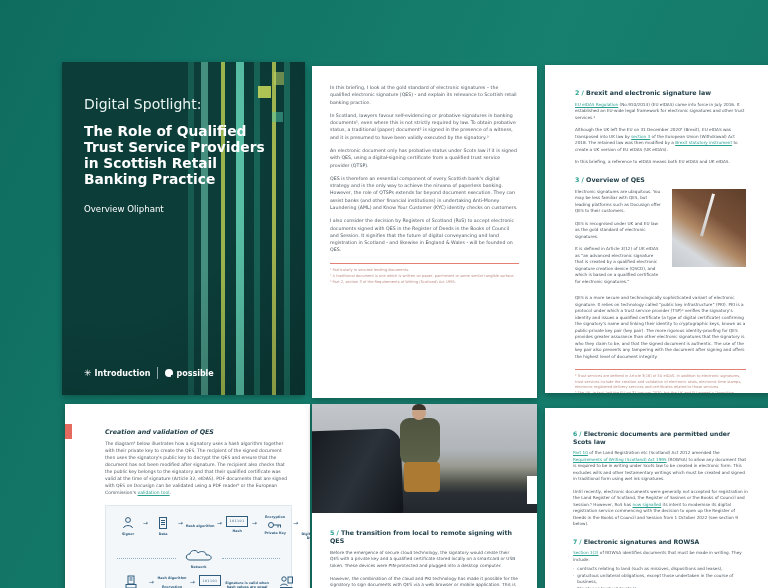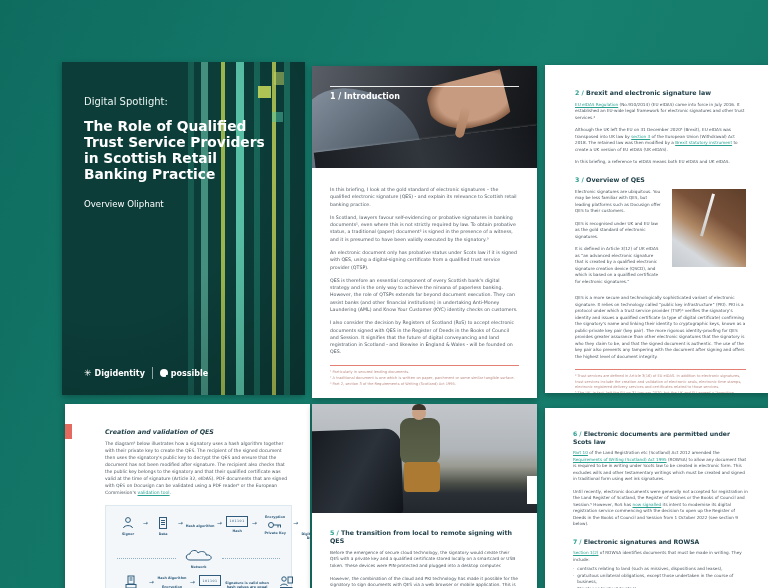--- a/index.html
+++ b/index.html
@@ -19,21 +19,21 @@
       rgba(36,142,120,.5) 79% 81.5%, rgba(0,0,0,0) 81.5% 86.5%,
       rgba(207,221,90,.8) 86.5% 88%, rgba(0,0,0,0) 88% 91.5%,
       rgba(47,170,143,.45) 91.5% 94%, rgba(0,0,0,0) 94% 100%);}
   .cover-art::after{content:"";position:absolute;inset:0;
     background:radial-gradient(130% 110% at 18% 28%, rgba(0,0,0,0) 45%, rgba(0,0,0,.28) 100%);}
   .chip{position:absolute;}
   .chip1{left:196px;top:24px;width:13px;height:12px;background:#cddc5a;opacity:.85;}
   .chip2{left:212px;top:10px;width:10px;height:13px;background:#bccf62;opacity:.55;}
   .chip3{left:210px;top:50px;width:11px;height:10px;background:#4fc3a6;opacity:.5;}
   .cover-content{position:relative;padding:34px 22px 0;}
-  .kicker{font-size:10px;color:#eaf4f1;margin:0 0 11px;}
+  .kicker{font-size:14px;color:#eaf4f1;margin:0 0 11px;}
   .cover-title{font-size:13.8px;line-height:1.16;font-weight:bold;max-width:190px;margin:0;}
   .cover-author{margin-top:17px;font-size:8.6px;}
   .brands{position:absolute;left:22px;bottom:16px;display:flex;align-items:center;gap:7px;
           font-size:8px;font-weight:bold;color:#fff;}
   .brand{display:flex;align-items:center;gap:3px;}
   .digid-icon{font-size:9px;line-height:1;}
   .docu-icon{width:8px;height:8px;border-radius:50%;background:#fff;position:relative;display:inline-block;}
   .docu-icon::after{content:"";position:absolute;right:-1px;bottom:-1px;width:3px;height:3px;background:#0c3d39;}
   .brand-sep{width:1px;height:12px;background:rgba(255,255,255,.55);}
 
@@ -126,39 +126,31 @@
     <div class="chip chip2"></div>
     <div class="chip chip3"></div>
     <div class="cover-content">
       <p class="kicker">Digital Spotlight:</p>
       <h1 class="cover-title">The Role of Qualified Trust Service Providers in Scottish Retail Banking Practice</h1>
       <div class="cover-author">Overview Oliphant</div>
     </div>
     <div class="brands">
       <span class="brand">
         <span class="digid-icon">✳</span>
-        <span>Digidentity</span>
+        <span>Introduction</span>
       </span>
       <span class="brand-sep"></span>
       <span class="brand">
         <span class="docu-icon"></span>
         <span>possible</span>
       </span>
     </div>
   </div>
 
   <div class="page page-intro">
-    <div class="photo intro-photo">
-      <div class="arm"></div>
-      <div class="tablet"></div>
-      <div class="hand"></div>
-      <div class="finger"></div>
-      <div class="photo-rule"></div>
-      <div class="photo-title">1 / Introduction</div>
-    </div>
     <div class="pi-body">
       <p class="doc-p">In this briefing, I look at the gold standard of electronic signatures – the qualified electronic signature (QES) - and explain its relevance to Scottish retail banking practice.</p>
       <p class="doc-p">In Scotland, lawyers favour self-evidencing or probative signatures in banking documents¹, even where this is not strictly required by law. To obtain probative status, a traditional (paper) document² is signed in the presence of a witness, and it is presumed to have been validly executed by the signatory.³</p>
       <p class="doc-p">An electronic document only has probative status under Scots law if it is signed with QES, using a digital-signing certificate from a qualified trust service provider (QTSP).</p>
       <p class="doc-p">QES is therefore an essential component of every Scottish bank's digital strategy and is the only way to achieve the nirvana of paperless banking. However, the role of QTSPs extends far beyond document execution. They can assist banks (and other financial institutions) in undertaking Anti-Money Laundering (AML) and Know Your Customer (KYC) identity checks on customers.</p>
       <p class="doc-p">I also consider the decision by Registers of Scotland (RoS) to accept electronic documents signed with QES in the Register of Deeds in the Books of Council and Session. It signifies that the future of digital conveyancing and land registration in Scotland - and likewise in England &amp; Wales - will be founded on QES.</p>
       <div class="fn-rule"></div>
       <div class="fns">
         <div>¹ Particularly in secured lending documents.</div>
         <div>² A traditional document is one which is written on paper, parchment or some similar tangible surface.</div>

